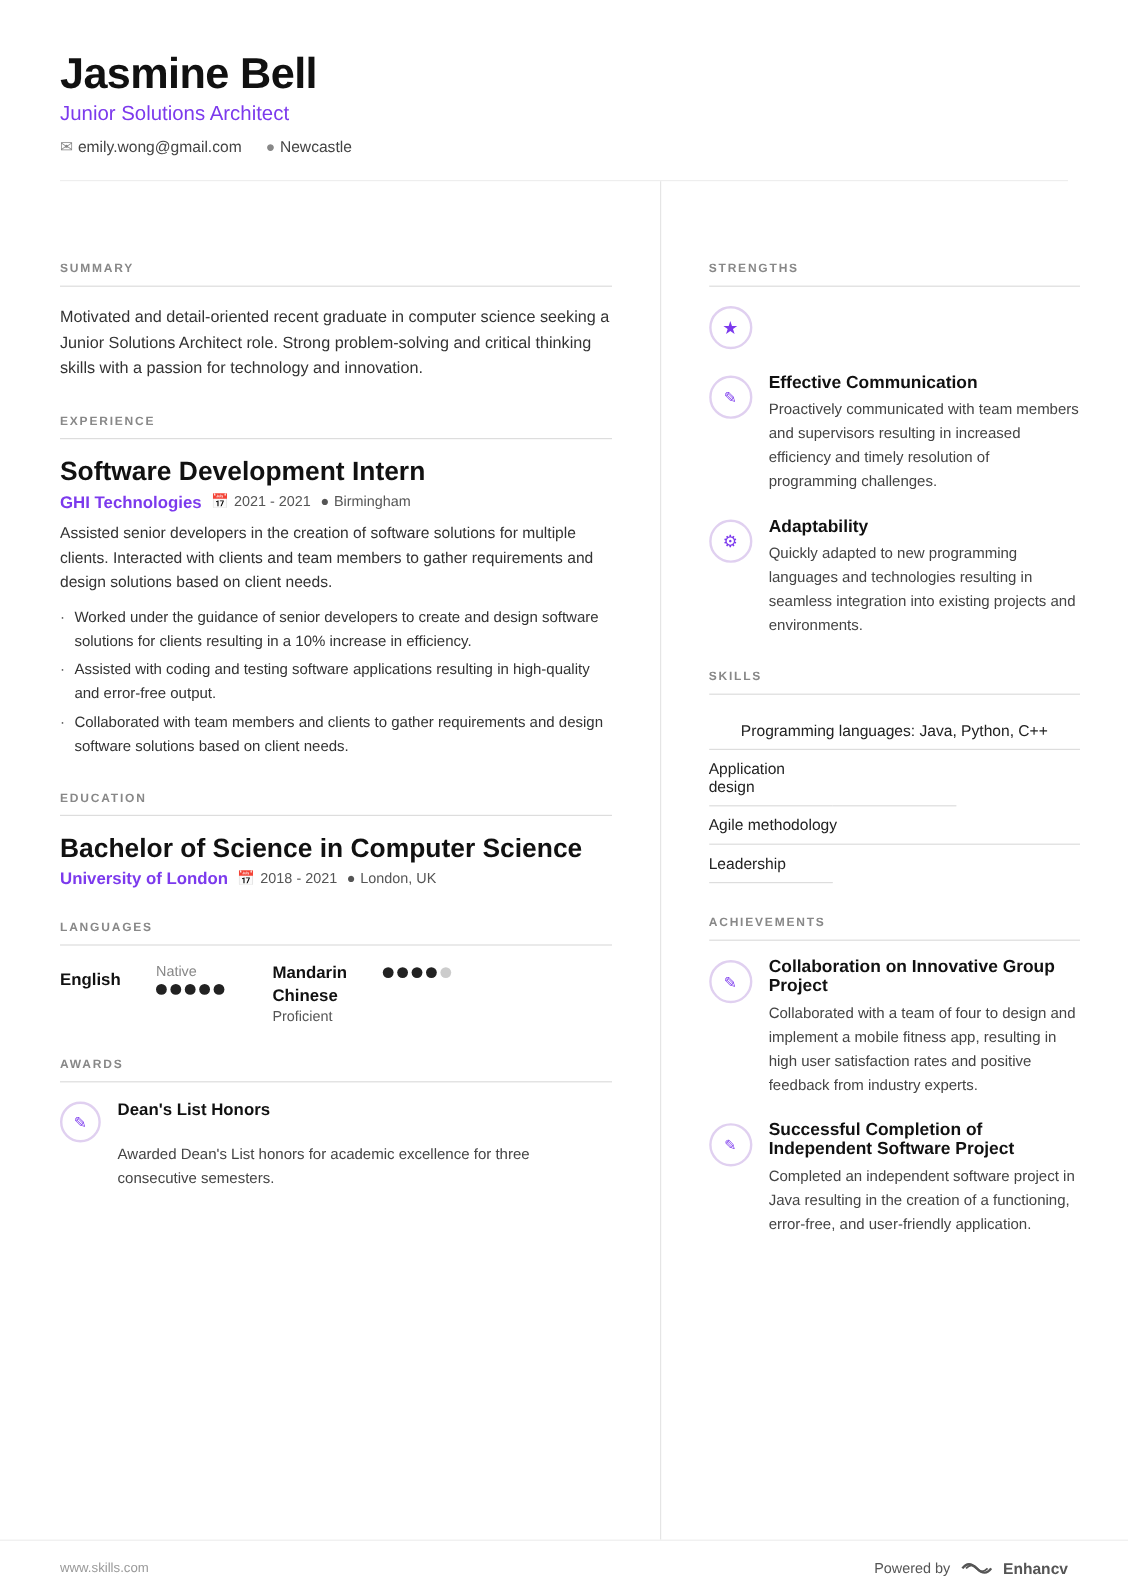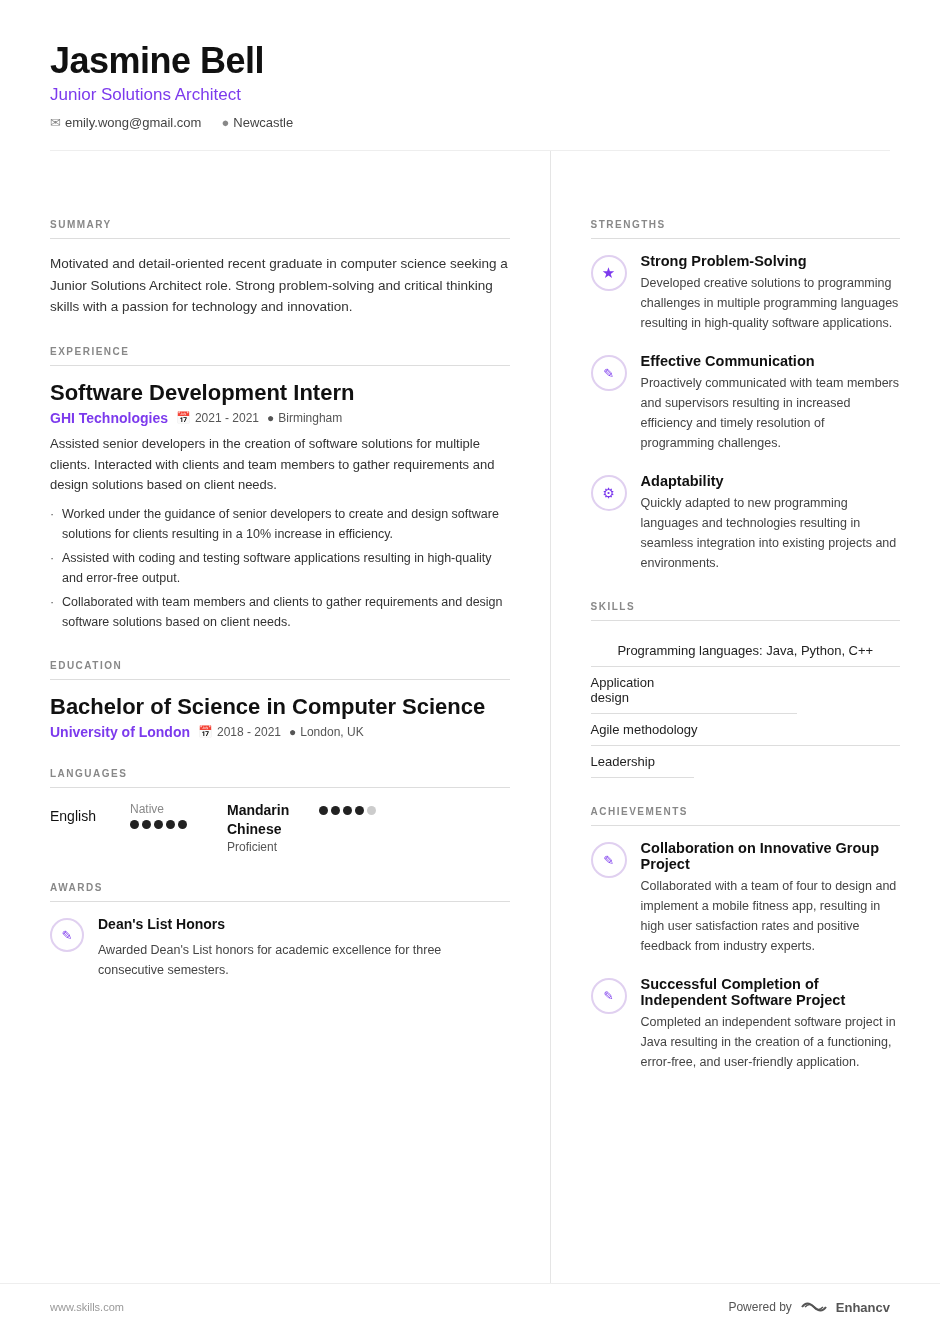--- a/index.html
+++ b/index.html
@@ -151,21 +151,21 @@
       gap: 30px;
       margin-top: 8px;
     }
     .lang-item {
       display: flex;
       align-items: center;
       gap: 10px;
     }
     .lang-name {
       font-size: 14px;
-      font-weight: 400;
+      font-weight: 700;
       color: #111;
       min-width: 70px;
     }
     .lang-dots {
       display: flex;
       gap: 3px;
     }
     .dot {
       width: 9px;
       height: 9px;
@@ -205,21 +205,21 @@
       display: flex;
       align-items: center;
       justify-content: center;
       flex-shrink: 0;
       margin-top: 2px;
     }
     .award-title {
       font-size: 14px;
       font-weight: 700;
       color: #111;
-      margin-bottom: 8px;
+      margin-bottom: 20px;
     }
     .award-desc {
       font-size: 12.5px;
       line-height: 1.6;
       color: #444;
     }
     
     .strength-item {
       display: flex;
       gap: 14px;
@@ -455,24 +455,20 @@
 
     <div class="right-col">
 
       <div class="section-label">STRENGTHS</div>
       <hr class="section-divider">
 
       <div class="strength-item">
         <div class="strength-icon-circle">
           <span class="icon-star">★</span>
         </div>
-        <div>
-          <div class="strength-title">Strong Problem-Solving</div>
-          <div class="strength-desc">Developed creative solutions to programming challenges in multiple programming languages resulting in high-quality software applications.</div>
-        </div>
       </div>
 
       <div class="strength-item">
         <div class="strength-icon-circle">
           <span class="icon-pencil">✎</span>
         </div>
         <div>
           <div class="strength-title">Effective Communication</div>
           <div class="strength-desc">Proactively communicated with team members and supervisors resulting in increased efficiency and timely resolution of programming challenges.</div>
         </div>

